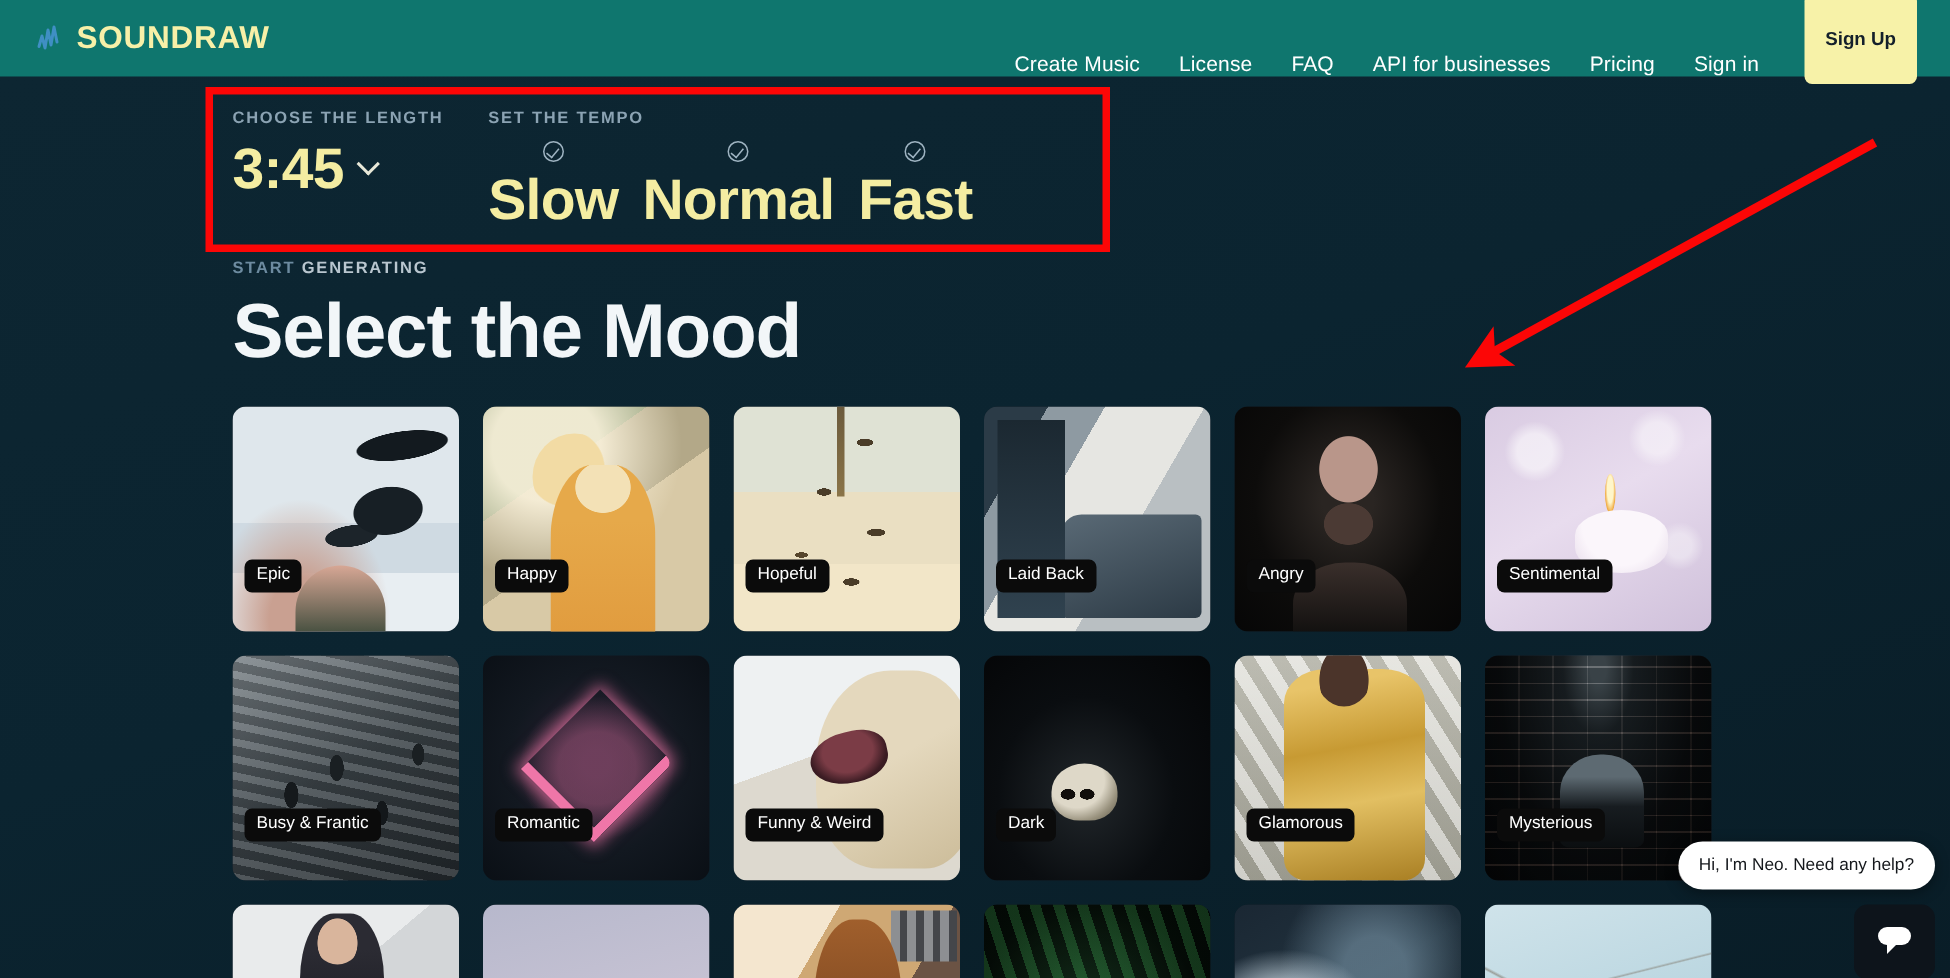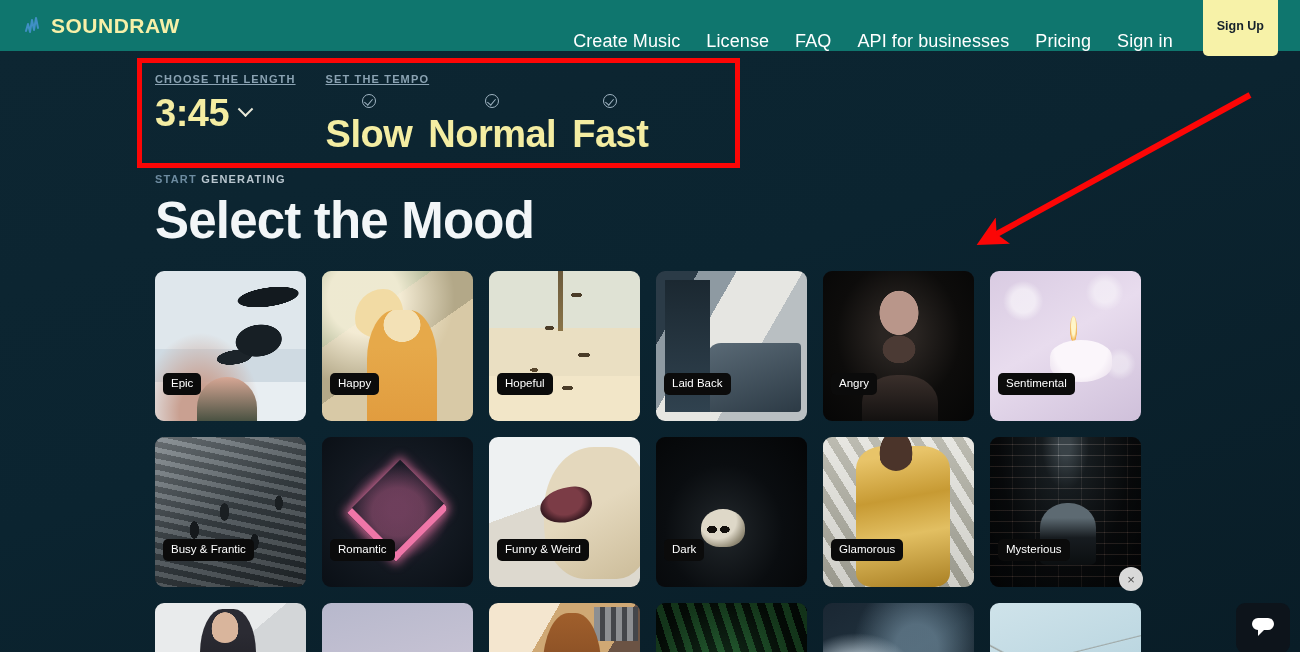--- a/index.html
+++ b/index.html
@@ -44,21 +44,21 @@
     line-height: 1;
   }
 
   .nav {
     margin-left: auto;
     display: flex;
     align-items: center;
     gap: 26px;
   }
   .nav-link {
-    font-size: 18px;
+    font-size: 14px;
     color: #ffffff;
     text-decoration: none;
     white-space: nowrap;
     letter-spacing: 0.1px;
     margin-top: 32px;
   }
   .signup-btn {
     background: #f7f2a8;
     color: #14202b;
     font-size: 12.5px;
@@ -93,21 +93,20 @@
     height: 112px;
   }
 
   .control-group { display: flex; flex-direction: column; }
   .control-label {
     font-size: 11px;
     letter-spacing: 1.15px;
     color: #8ba3b3;
     font-weight: bold;
     margin-bottom: 9px;
-    text-decoration: underline;
   }
 
   .length-value {
     display: flex;
     align-items: center;
     gap: 11px;
     cursor: pointer;
   }
   .length-text {
     font-size: 38px;
@@ -707,20 +706,21 @@
         <path d="M0,0 L5,2.5 L0,5 L1.2,2.5 z" fill="#fc0606"></path>
       </marker>
     </defs>
     <line id="anno-line" stroke="#fc0606" stroke-width="6" marker-end="url(#ah)" x1="1250" y1="44" x2="984" y2="190"></line>
   </svg>
 
   <button class="chat-close">
     <span>×</span>
   </button>
 
+  <div class="chat-bubble">Hi, I'm Neo. Need any help?</div>
 
   <button class="chat-launcher">
     <span>
       <svg width="26" height="22" viewBox="0 0 26 22">
         <rect x="2" y="2" width="22" height="12" rx="6" fill="#ffffff"></rect>
         <path d="M8 13 L8 20 L14 14 z" fill="#ffffff"></path>
       </svg>
     </span>
   </button>
 </div>

